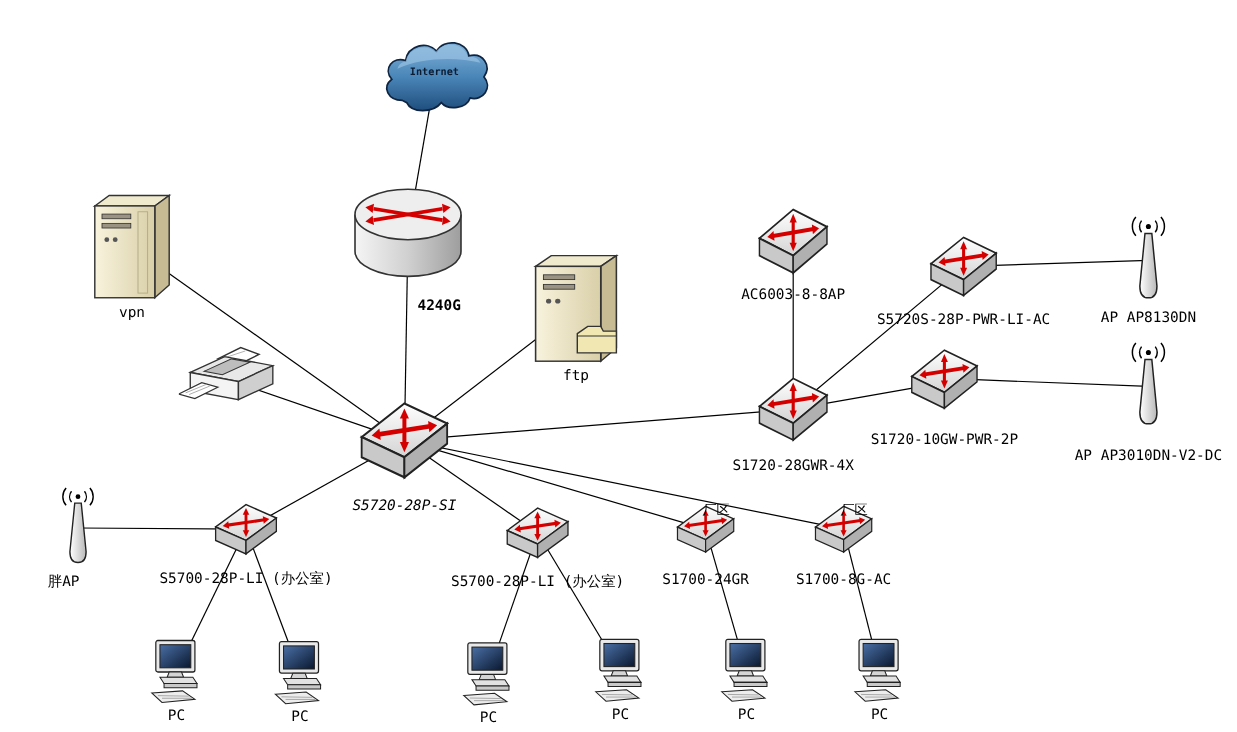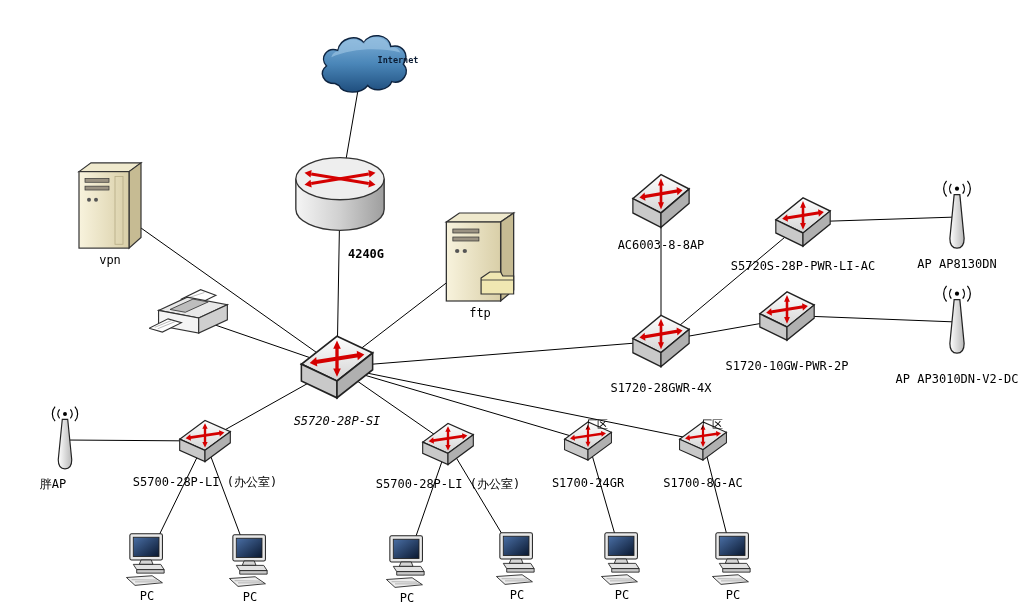--- a/index.html
+++ b/index.html
@@ -7,21 +7,21 @@
     position:relative;width:1031px;height:610px;background:#ffffff;overflow:hidden;
     font-family:"DejaVu Sans Mono","Liberation Mono",monospace;
   }
   #edge-layer{position:absolute;left:0;top:0;z-index:1;}
   #edge-layer line{stroke:#000;stroke-width:1;}
   .node{position:absolute;z-index:2;}
   .node .icon{width:100%;height:100%;}
   .node .icon svg{width:100%;height:100%;display:block;}
   .label{position:absolute;white-space:nowrap;font-size:12px;color:#000;line-height:1.1;}
   .label.below{top:100%;left:50%;transform:translateX(-50%);margin-top:2px;}
-  .label.center{top:42%;left:50%;transform:translate(-50%,-50%);font-size:8.5px;color:#0b1c33;font-weight:bold;margin-left:36px;}
+  .label.center{top:42%;left:50%;transform:translate(-50%,-50%);font-size:8.5px;color:#0b1c33;font-weight:bold;}
   .badge{position:absolute;left:46%;top:2px;font-size:11px;color:#000;white-space:nowrap;z-index:3;}
 </style>
 </head>
 <body>
 
 <div id="canvas">
   <svg id="edge-layer" width="1031" height="610">
       <line x1="362" y1="67" x2="340" y2="194"></line>
       <line x1="340" y1="194" x2="337" y2="367"></line>
       <line x1="110" y1="206" x2="337" y2="367"></line>

